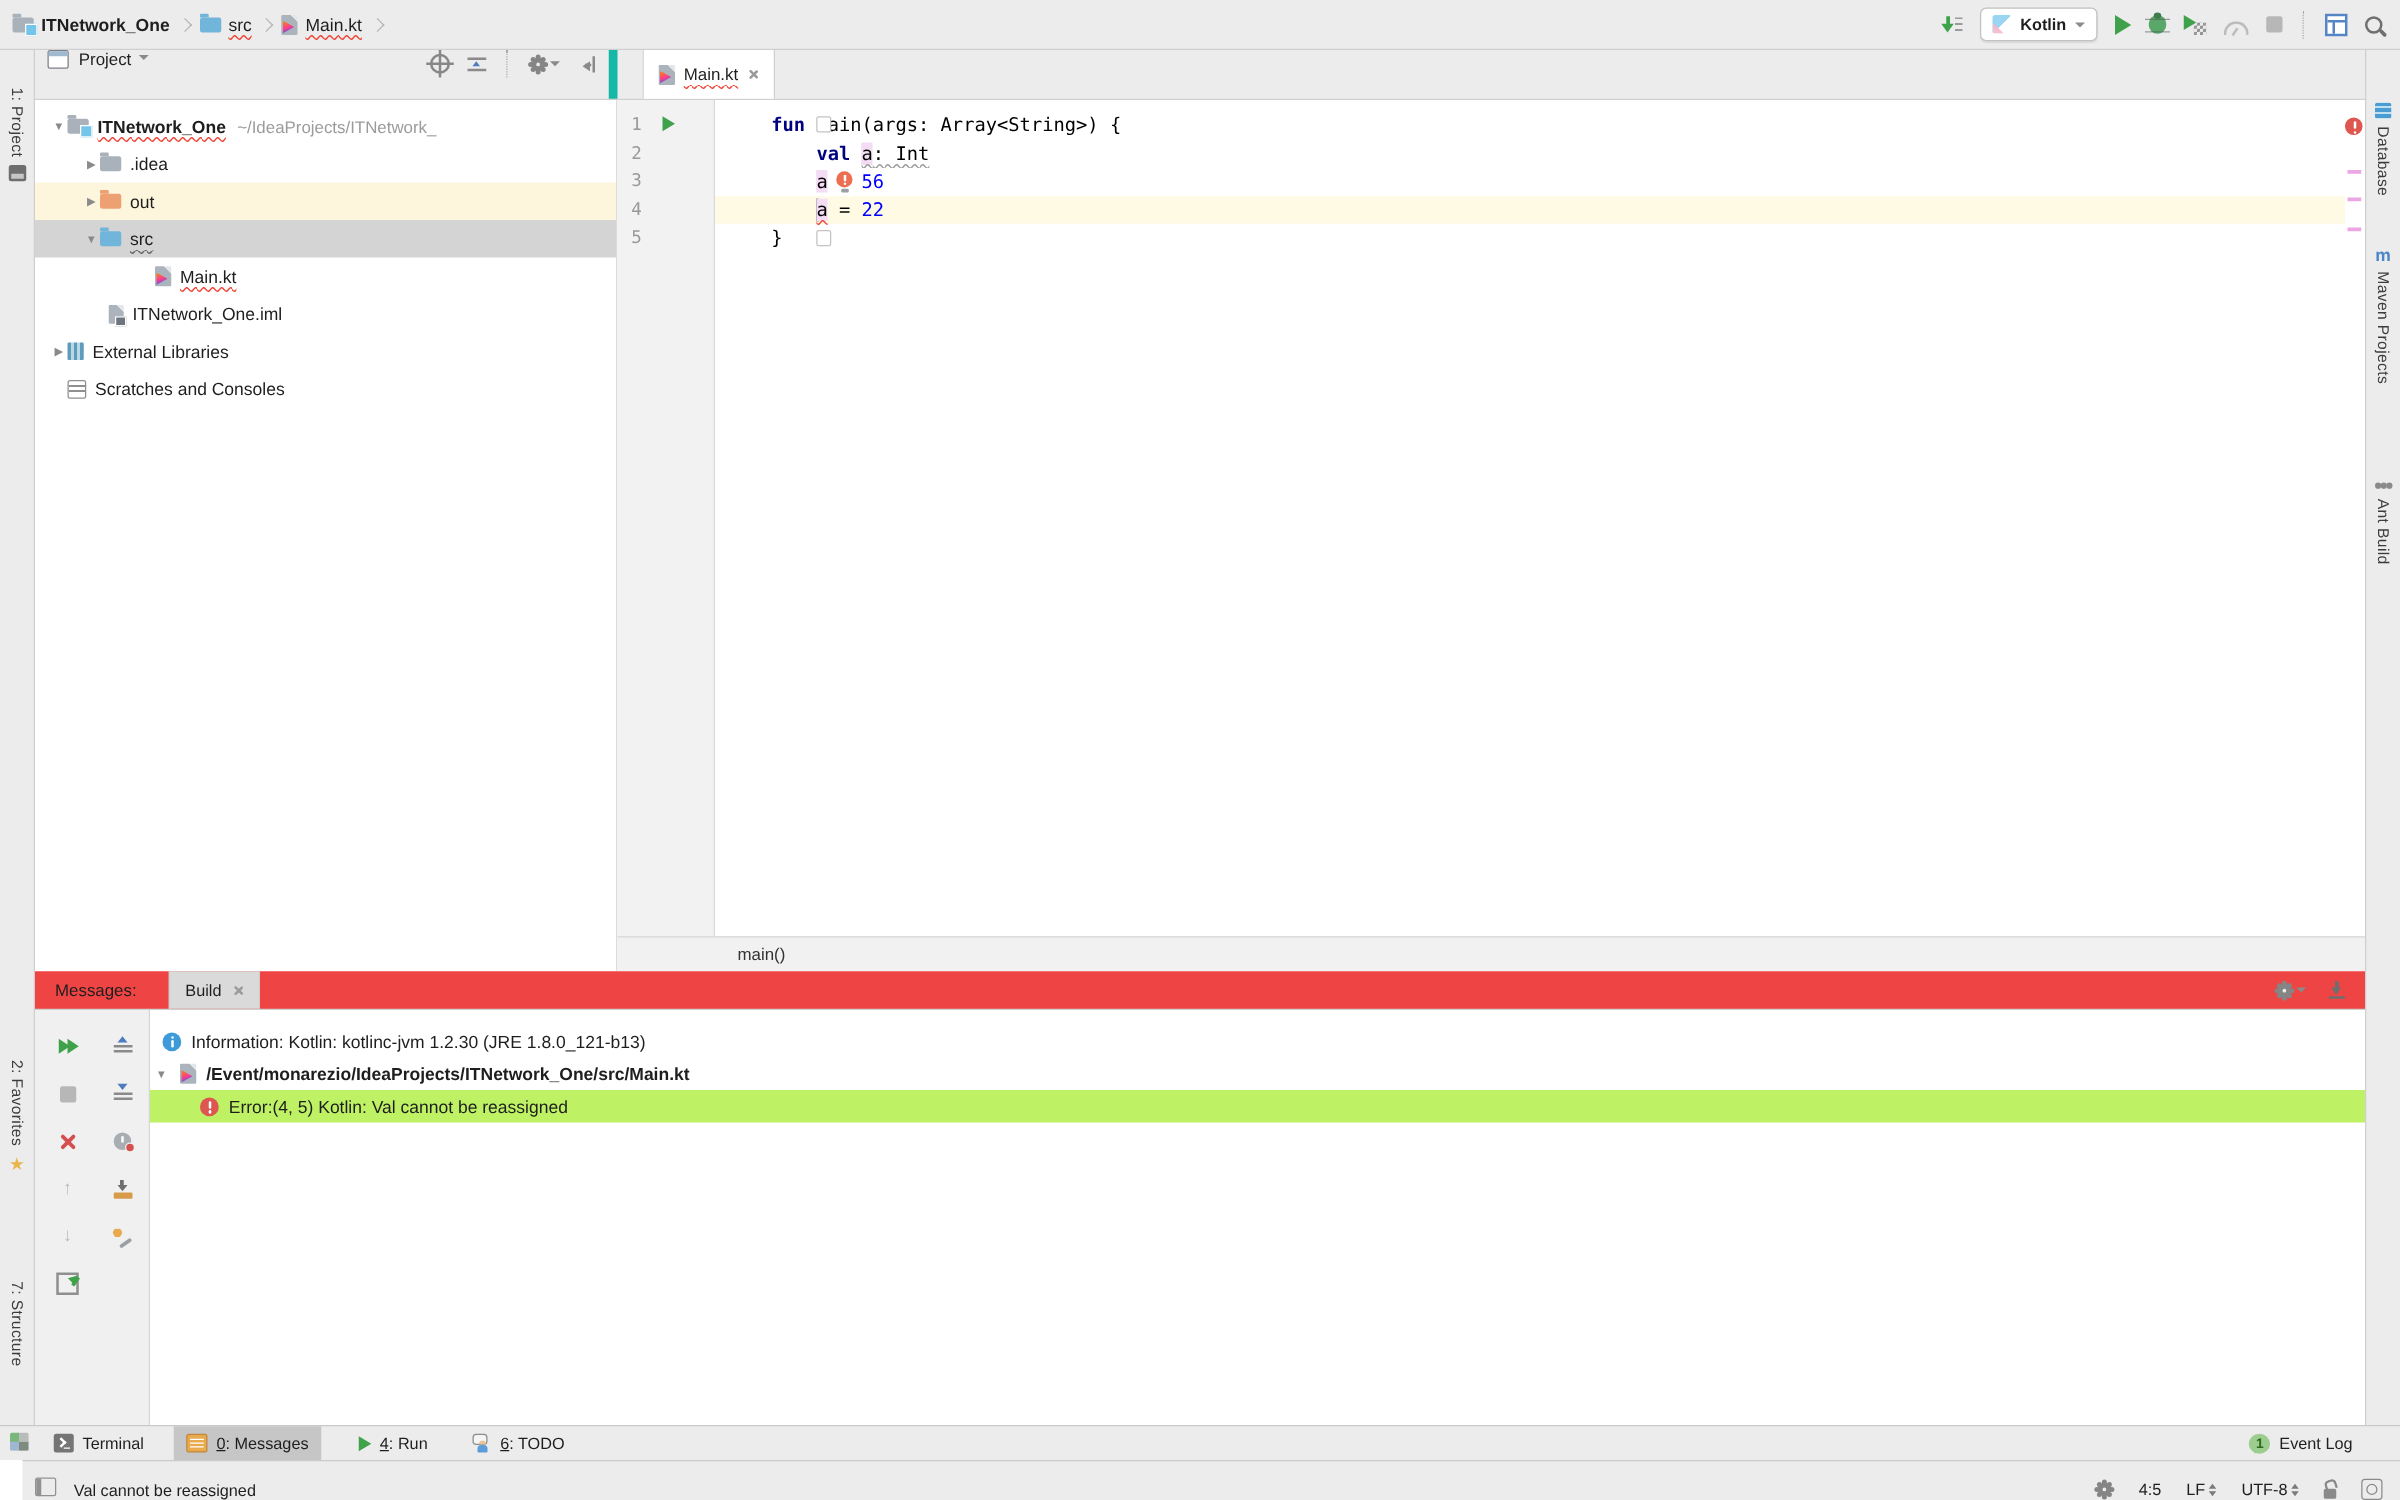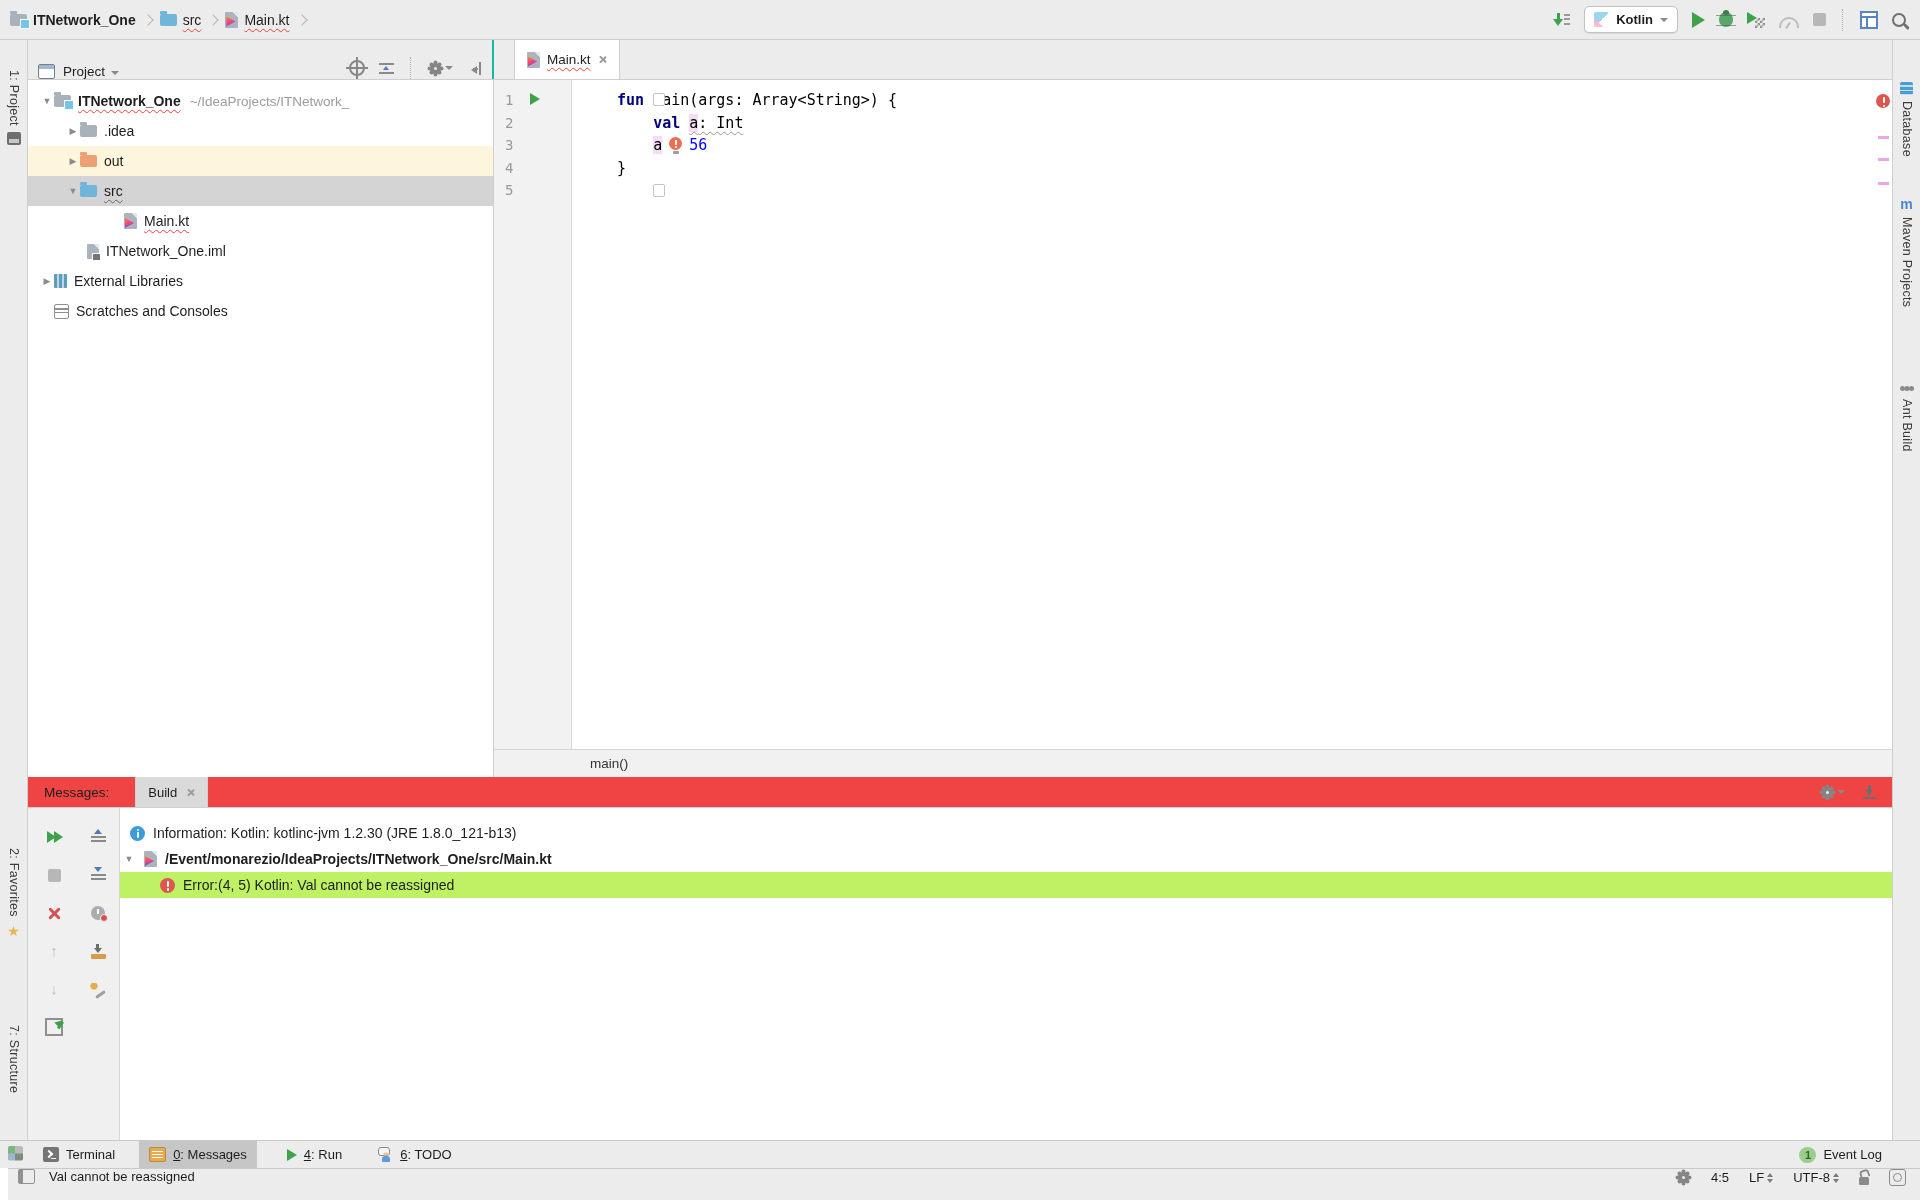--- a/index.html
+++ b/index.html
@@ -133,21 +133,21 @@
   .scrollend-ico{width:15px;height:15px;position:relative}
   .scrollend-ico::before{content:"";position:absolute;left:5.5px;top:0;width:3px;height:6px;background:#6e6e6e}
   .scrollend-ico .hd{position:absolute;left:3px;top:4.5px;width:0;height:0;border:4px solid transparent;border-top:5.5px solid #6e6e6e}
   .scrollend-ico::after{content:"";position:absolute;left:0;right:0;bottom:0;height:5px;background:#d89b4a;border-radius:1px}
   .wrench-ico{width:16px;height:15px;position:relative}
   .wrench-ico::before{content:"";position:absolute;left:0;top:1px;width:8px;height:7px;background:#e8aa4c;clip-path:polygon(25% 0,75% 0,100% 50%,75% 100%,25% 100%,0 50%)}
   .wrench-ico::after{content:"";position:absolute;right:0;bottom:1px;width:11px;height:3px;background:#9aa0a6;transform:rotate(-35deg);border-radius:2px}
 
   
   .strip2{position:absolute;top:40px;left:28px;right:0;height:40px;background:#ececec;border-bottom:1px solid #cfcfcf;box-sizing:border-box}
-  .proj-header{position:absolute;left:0;top:0;width:466px;height:39px;display:flex;align-items:flex-end;padding:0 10px;box-sizing:border-box;border-right:2px solid #14b8a6}
+  .proj-header{position:absolute;left:0;top:0;width:466px;height:39px;display:flex;align-items:flex-start;padding:0 10px;box-sizing:border-box;border-right:7px solid #14b8a6}
   .proj-title{font-size:13.5px;margin:0 6px 0 8px}
   .proj-header-icons{margin-left:auto;display:flex;align-items:center;gap:14px}
   .tabbar{position:absolute;left:466px;right:0;top:0;height:39px}
   .etab{position:absolute;left:20px;top:0;height:39px;background:#fff;border-left:1px solid #cfcfcf;border-right:1px solid #cfcfcf;display:flex;align-items:center;gap:7px;padding:0 12px;box-sizing:border-box}
   .etab-label{font-size:13.5px}
 
   
   .leftbar{position:absolute;left:0;top:40px;width:28px;bottom:32px;background:#ececec;border-right:1px solid #cfcfcf;box-sizing:border-box}
   .rightbar{position:absolute;right:0;top:40px;width:28px;height:1100px;background:#ececec;border-left:1px solid #cfcfcf;box-sizing:border-box}
   .vtext{writing-mode:vertical-rl;font-size:12.5px;color:#3c3c3c;letter-spacing:.3px}
@@ -202,21 +202,21 @@
   .mrow{height:26px;display:flex;align-items:center;font-size:14px;gap:8px;padding-left:10px}
   .mrow.sel{background:#bef264}
   .mrow .bold{font-weight:bold}
   .mrow .indent1{width:22px;flex:none}
 
   
   .bottombar{position:absolute;left:0;right:0;top:1140px;height:28px;background:#ececec;border-top:1px solid #c9c9c9;display:flex;align-items:center;box-sizing:border-box}
   .bb-item{display:flex;align-items:center;gap:7px;height:100%;padding:0 10px;font-size:13px}
   .bb-item.sel{background:#c6c6c6}
   .mn{text-decoration:underline}
-  .statusbar{position:absolute;left:8px;right:0;top:1168px;height:32px;background:#ececec;border-top:1px solid #c9c9c9;display:flex;align-items:flex-start;box-sizing:border-box;font-size:13px}
+  .statusbar{position:absolute;left:18px;right:0;top:1168px;height:32px;background:#ececec;border-top:1px solid #c9c9c9;display:flex;align-items:flex-end;box-sizing:border-box;font-size:13px}
   .sb-right{margin-left:auto;display:flex;align-items:center;gap:20px;margin-right:14px}
   .sb-widget{display:flex;align-items:center}
 </style>
 </head>
 <body>
 
 <div id="root">
 
   <div class="topbar">
     <div class="crumb">
@@ -391,20 +391,21 @@
         <div>5</div>
       </div>
       <span class="gut-run tri-run small"></span>
     </div>
 
     <div class="code-area">
       <div class="code-lines">
         <div class="cline"><span class="kw">fun</span><span> main(args: Array&lt;String&gt;) {</span></div>
         <div class="cline"><span>    </span><span class="kw">val</span><span> </span><span class="squig-gray"><span class="idhl">a</span><span>: Int</span></span></div>
         <div class="cline"><span>    </span><span class="idhl">a</span><span> = </span><span class="num">56</span></div>
+        <div class="cline current"><span>    </span><span class="caret"></span><span class="idhl squig-red">a</span><span> = </span><span class="num">22</span></div>
         <div class="cline"><span>}</span></div>
       </div>
       <span class="fold1"></span>
       <span class="fold5"></span>
       <span class="bulb-pos bulb">
           <span class="ex"></span>
           <span class="dot"></span>
         </span>
     </div>
 

